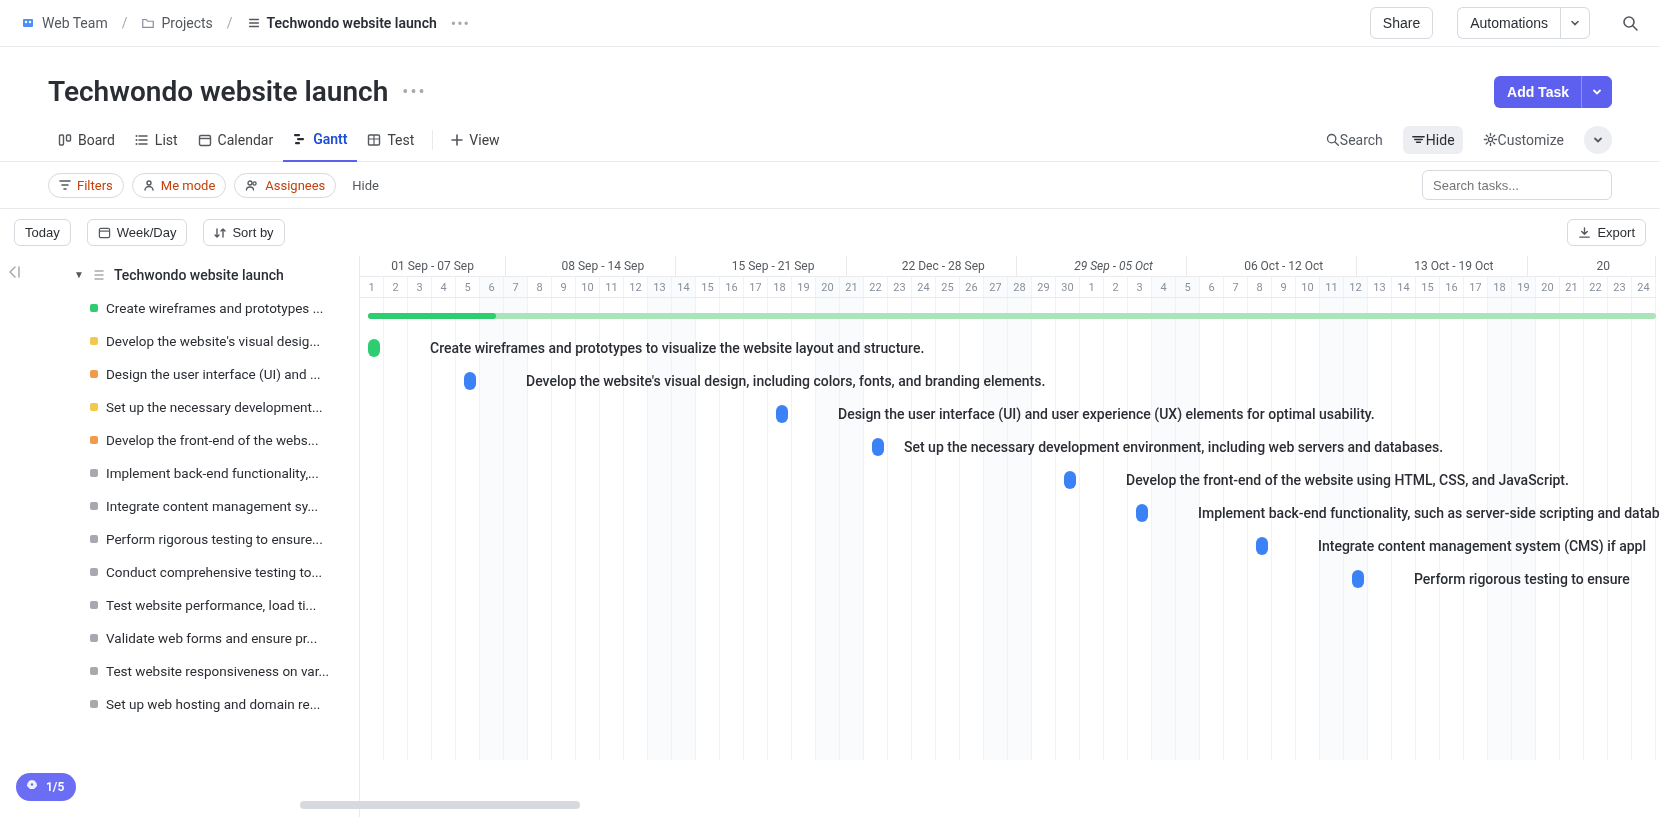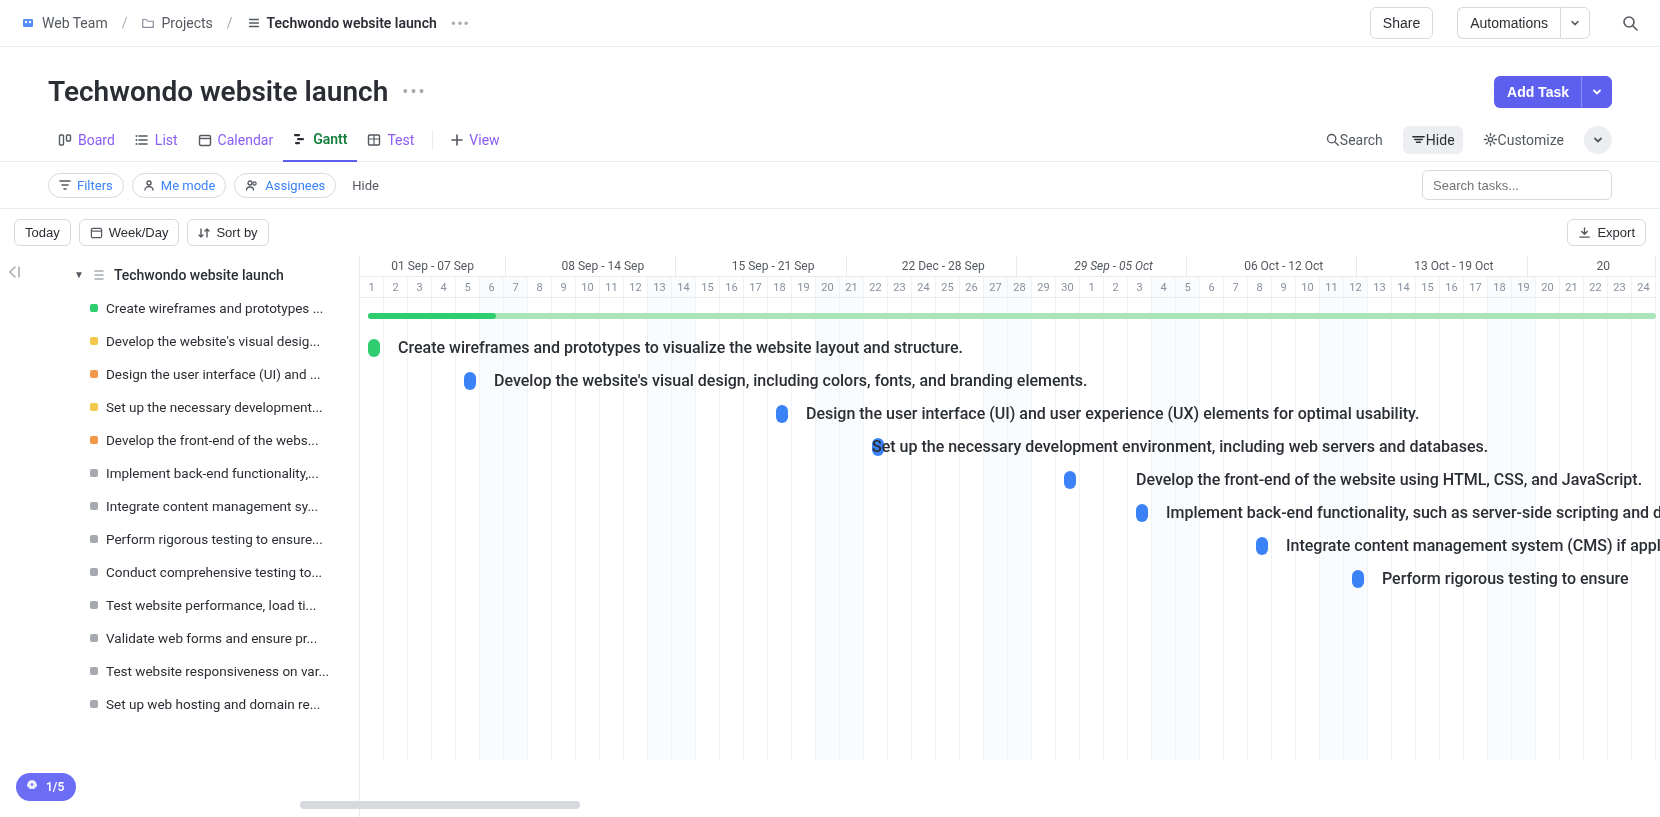--- a/index.html
+++ b/index.html
@@ -15,28 +15,28 @@
   .btn-group { display: flex; }
   .btn-group .btn:first-child { border-radius: 6px 0 0 6px; border-right: none; }
   .btn-group .btn:last-child { border-radius: 0 6px 6px 0; padding: 6px 8px; }
   .icon-btn { width: 32px; height: 32px; display: flex; align-items: center; justify-content: center; cursor: pointer; border-radius: 6px; }
   .title-row { padding: 28px 48px 10px 48px; display: flex; align-items: center; gap: 14px; }
   .page-title { font-size: 28px; font-weight: 600; color: #2a2e34; }
   .add-task-btn { background: #5d5fef; color: #fff; border: none; font-weight: 600; }
   .add-task-btn-group .btn:first-child { background: #5d5fef; color:#fff; border:1px solid #5d5fef; border-right:1px solid rgba(255,255,255,.3);}
   .add-task-btn-group .btn:last-child { background: #5d5fef; color:#fff; border:1px solid #5d5fef; }
   .views-row { padding: 0 48px; border-bottom: 1px solid #e8eaed; display: flex; align-items: center; height: 44px; }
-  .view-tab { display: flex; align-items: center; gap: 6px; padding: 0 10px; height: 44px; font-size: 14px; color: #8b5cf6; cursor: pointer; }
-  .view-tab.active { color: #15803d; font-weight: 600; border-bottom: 2px solid #5d5fef; }
+  .view-tab { display: flex; align-items: center; gap: 6px; padding: 0 10px; height: 44px; font-size: 14px; color: #404040; cursor: pointer; }
+  .view-tab.active { color: #1d4ed8; font-weight: 600; border-bottom: 2px solid #5d5fef; }
   .view-sep { width: 1px; height: 20px; background: #e8eaed; margin: 0 8px; }
   .toolbar-row { display: flex; align-items: center; padding: 8px 48px; border-bottom: 1px solid #e8eaed; gap: 8px; }
-  .chip { border: 1px solid #d6d9de; border-radius: 16px; padding: 4px 10px; font-size: 13px; color: #3b82f6; display: flex; align-items: center; gap: 6px; cursor: pointer; }
+  .chip { border: 1px solid #d6d9de; border-radius: 16px; padding: 4px 10px; font-size: 13px; color: #c2410c; display: flex; align-items: center; gap: 6px; cursor: pointer; }
   .plain-link { color: #54595f; font-size: 13px; cursor: pointer; padding: 4px 8px; }
   .search-tasks { border: 1px solid #d6d9de; border-radius: 6px; width: 190px; height: 30px; padding: 0 10px; font-size: 13px; color: #54595f; }
-  .gantt-header2 { display:flex; align-items:center; padding:10px 14px; gap:8px; }
+  .gantt-header2 { display:flex; align-items:center; padding:10px 14px; gap:16px; }
   .small-btn { border: 1px solid #d6d9de; background:#fff; border-radius:6px; padding:5px 10px; font-size:13px; cursor:pointer; display:flex; align-items:center; gap:6px; color:#2a2e34;}
   .main { display:flex; height: calc(817px - 47px - 72px - 44px - 46px - 46px); }
   .left-pane { width: 360px; border-right: 1px solid #e8eaed; position: relative; }
   .left-header { height: 42px; border-bottom: 1px solid #e8eaed; display:flex; align-items:center; padding:0 18px; font-size:11px; color:#87909e; letter-spacing: .5px; font-weight:600; position:relative;}
   .collapse-handle { position:absolute; left:6px; top:8px; color:#87909e; cursor:pointer;}
   .add-col { position:absolute; right:6px; top:10px; width:22px; height:22px; border-radius:4px; background:#eceef1; color:#87909e; display:flex; align-items:center; justify-content:center; cursor:pointer; font-size:16px;}
   .tree { padding: 2px 8px 20px 8px; overflow:hidden;}
   .tree-row { display:flex; align-items:center; gap:8px; height:33px; padding:0 6px 0 50px; font-size:14px; color:#2a2e34; white-space:nowrap; overflow:hidden; text-overflow:ellipsis; cursor:pointer;}
   .tree-row.root { padding-left: 54px; font-weight:500; position:relative;}
   .tree-row .dot { width:8px; height:8px; border-radius:2px; flex-shrink:0;}
@@ -55,21 +55,21 @@
   .gantt-body { position:relative;}
   .gantt-row { height:33px; display:flex; align-items:center; position:relative;}
   .gantt-cols { position:absolute; inset:0; display:flex; z-index:0;}
   .gantt-cols div { width:24px; border-right:1px solid #f1f2f4;}
   .gantt-cols div.weekend { background:#fafbfc;}
   .gantt-range { position:absolute; top:15px; left:8px; right:0; height:6px; background:#a9e5b8; border-radius:3px; z-index:2;}
   .gantt-range-fill { height:100%; width:128px; background:#2ecd6f; border-radius:3px;}
   .task-pill { position:absolute; height:18px; border-radius:9px; z-index:2;}
   .pill-green { background:#2ecd6f; width:12px;}
   .pill-blue { background:#3b82f6; width:12px;}
-  .task-label { position:absolute; font-size:16px; color:#2a2e34; font-weight:500; white-space:nowrap; z-index:2;}
+  .task-label { position:absolute; font-size:14px; color:#2a2e34; font-weight:500; white-space:nowrap; z-index:2;margin-left:32px;}
   .float-bubble { position:fixed; left:16px; bottom:16px; background:#6b6ef5; color:#fff; border-radius:20px; padding:6px 12px 6px 8px; font-size:12px; font-weight:600; display:flex; align-items:center; gap:6px; cursor:pointer;}
   .hscroll { position:absolute; bottom:8px; left:300px; width:280px; height:8px; background:#d6d9de; border-radius:4px;}
   svg { display:block; }
   .tool-right { display:flex; align-items:center; gap:12px;}
   .tool-item { display:flex; align-items:center; gap:0; color:#54595f; font-size:14px; cursor:pointer; padding:6px 8px; border-radius: 6px;}
   .tool-item.active { background:#eceef1; color:#2a2e34;}
   .expand-circle { width:28px; height:28px; border-radius:14px; background:#eceef1; display:flex; align-items:center; justify-content:center; cursor:pointer; color:#54595f;}
 </style>
 </head>
 <body>
@@ -479,21 +479,21 @@
             <div class="gantt-row">
               <div class="task-pill pill-blue" style="left:416px"></div>
     <div class="task-label" style="left:446px">Design the user interface (UI) and user experience (UX) elements for optimal usability.</div>
             </div>
             <div class="gantt-row">
               <div class="task-pill pill-blue" style="left:512px"></div>
     <div class="task-label" style="left:512px">Set up the necessary development environment, including web servers and databases.</div>
             </div>
             <div class="gantt-row">
               <div class="task-pill pill-blue" style="left:704px"></div>
-    <div class="task-label" style="left:776px">Develop the front-end of the website using HTML, CSS, and JavaScript.</div>
+    <div class="task-label" style="left:734px">Develop the front-end of the website using HTML, CSS, and JavaScript.</div>
             </div>
             <div class="gantt-row">
               <div class="task-pill pill-blue" style="left:776px"></div>
     <div class="task-label" style="left:806px">Implement back-end functionality, such as server-side scripting and database integration.</div>
             </div>
             <div class="gantt-row">
               <div class="task-pill pill-blue" style="left:896px"></div>
     <div class="task-label" style="left:926px">Integrate content management system (CMS) if appl</div>
             </div>
             <div class="gantt-row">

